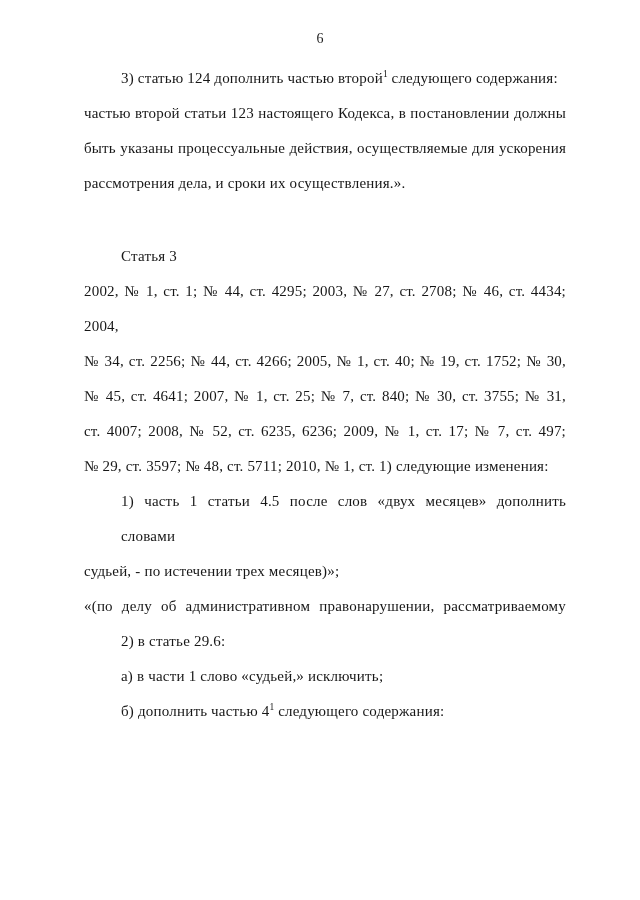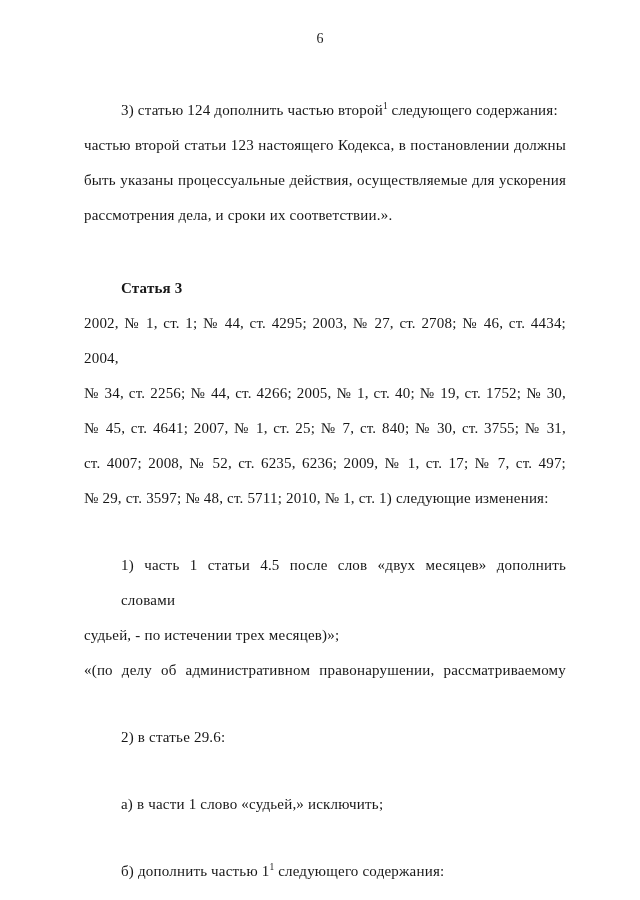--- a/index.html
+++ b/index.html
@@ -36,23 +36,23 @@
   }
   .line {
     text-align: justify;
     text-align-last: justify;
     white-space: normal;
   }
   .line.last {
     text-align: left;
     text-align-last: left;
   }
-  .indent { padding-left: 37px; margin-top: 32px; }
+  .indent { padding-left: 37px; }
   .heading {
-    font-weight: bold;
+    font-weight: normal;
     margin-top: 38px;
     text-align: right;
     text-align-last: left;
   }
   sup.fn {
     font-size: 9.5px;
     line-height: 0;
     vertical-align: 6px;
     letter-spacing: 0;
   }
@@ -63,34 +63,34 @@
 <div class="page">
 
   <div class="page-number">6</div>
 
   <div class="content">
 
     <div class="line last indent"><span>3) статью 124 дополнить частью второй</span><sup class="fn">1</sup><span> следующего содержания:</span></div>
 
     <div class="line">частью второй статьи 123 настоящего Кодекса, в постановлении должны</div>
     <div class="line">быть указаны процессуальные действия, осуществляемые для ускорения</div>
-    <div class="line last">рассмотрения дела, и сроки их соответствии.».</div>
+    <div class="line last">рассмотрения дела, и сроки их осуществления.».</div>
 
     <div class="line heading indent">Статья 3</div>
 
     <div class="line">2002, № 1, ст. 1; № 44, ст. 4295; 2003, № 27, ст. 2708; № 46, ст. 4434; 2004,</div>
     <div class="line">№ 34, ст. 2256; № 44, ст. 4266; 2005, № 1, ст. 40; № 19, ст. 1752; № 30,</div>
     <div class="line">№ 45, ст. 4641; 2007, № 1, ст. 25; № 7, ст. 840; № 30, ст. 3755; № 31,</div>
     <div class="line">ст. 4007; 2008, № 52, ст. 6235, 6236; 2009, № 1, ст. 17; № 7, ст. 497;</div>
     <div class="line last">№ 29, ст. 3597; № 48, ст. 5711; 2010, № 1, ст. 1) следующие изменения:</div>
 
     <div class="line indent">1) часть 1 статьи 4.5 после слов «двух месяцев» дополнить словами</div>
     <div class="line last">судьей, - по истечении трех месяцев)»;</div>
     <div class="line">«(по делу об административном правонарушении, рассматриваемому</div>
 
     <div class="line last indent">2) в статье 29.6:</div>
 
     <div class="line last indent">а) в части 1 слово «судьей,» исключить;</div>
 
-    <div class="line last indent"><span>б) дополнить частью 1</span><sup class="fn">1</sup><span> следующего содержания:</span></div>
+    <div class="line last indent"><span>б) дополнить частью 4</span><sup class="fn">1</sup><span> следующего содержания:</span></div>
 
   </div>
 </div>
 
 </body></html>

